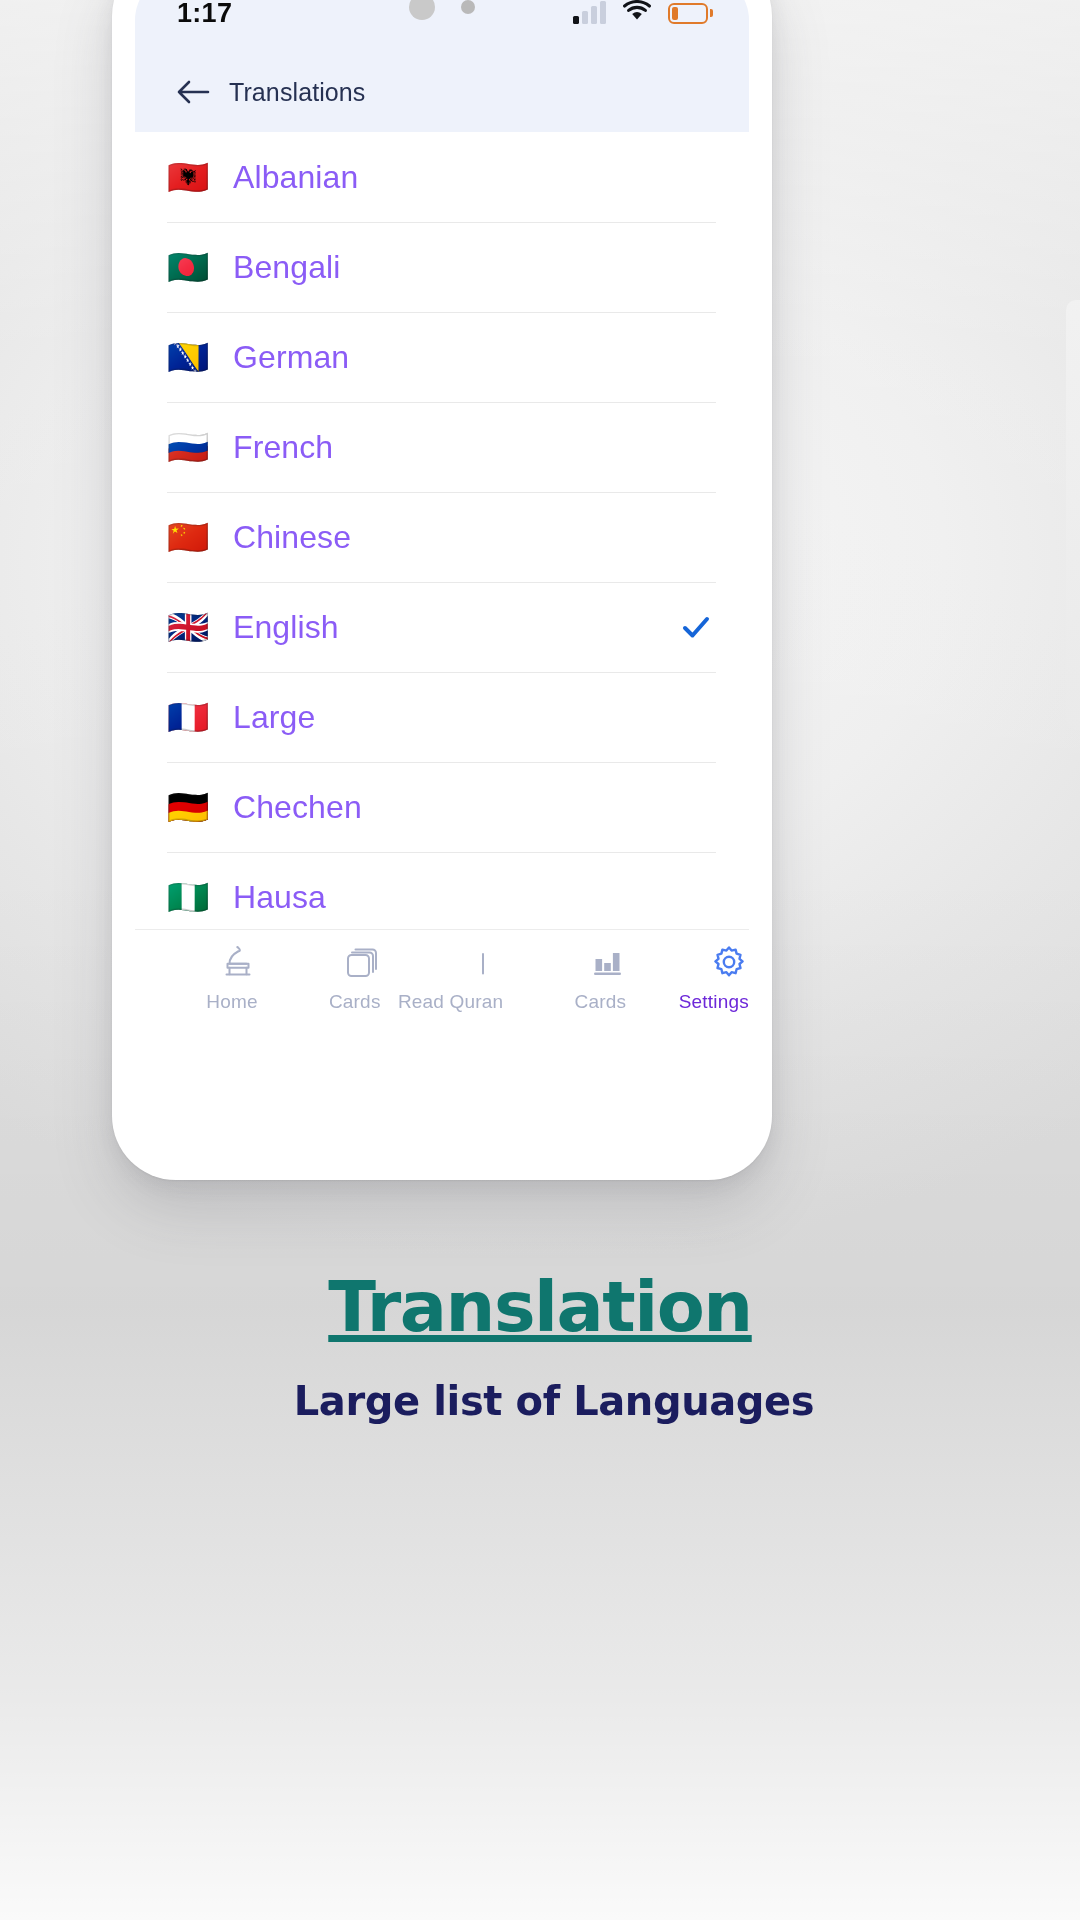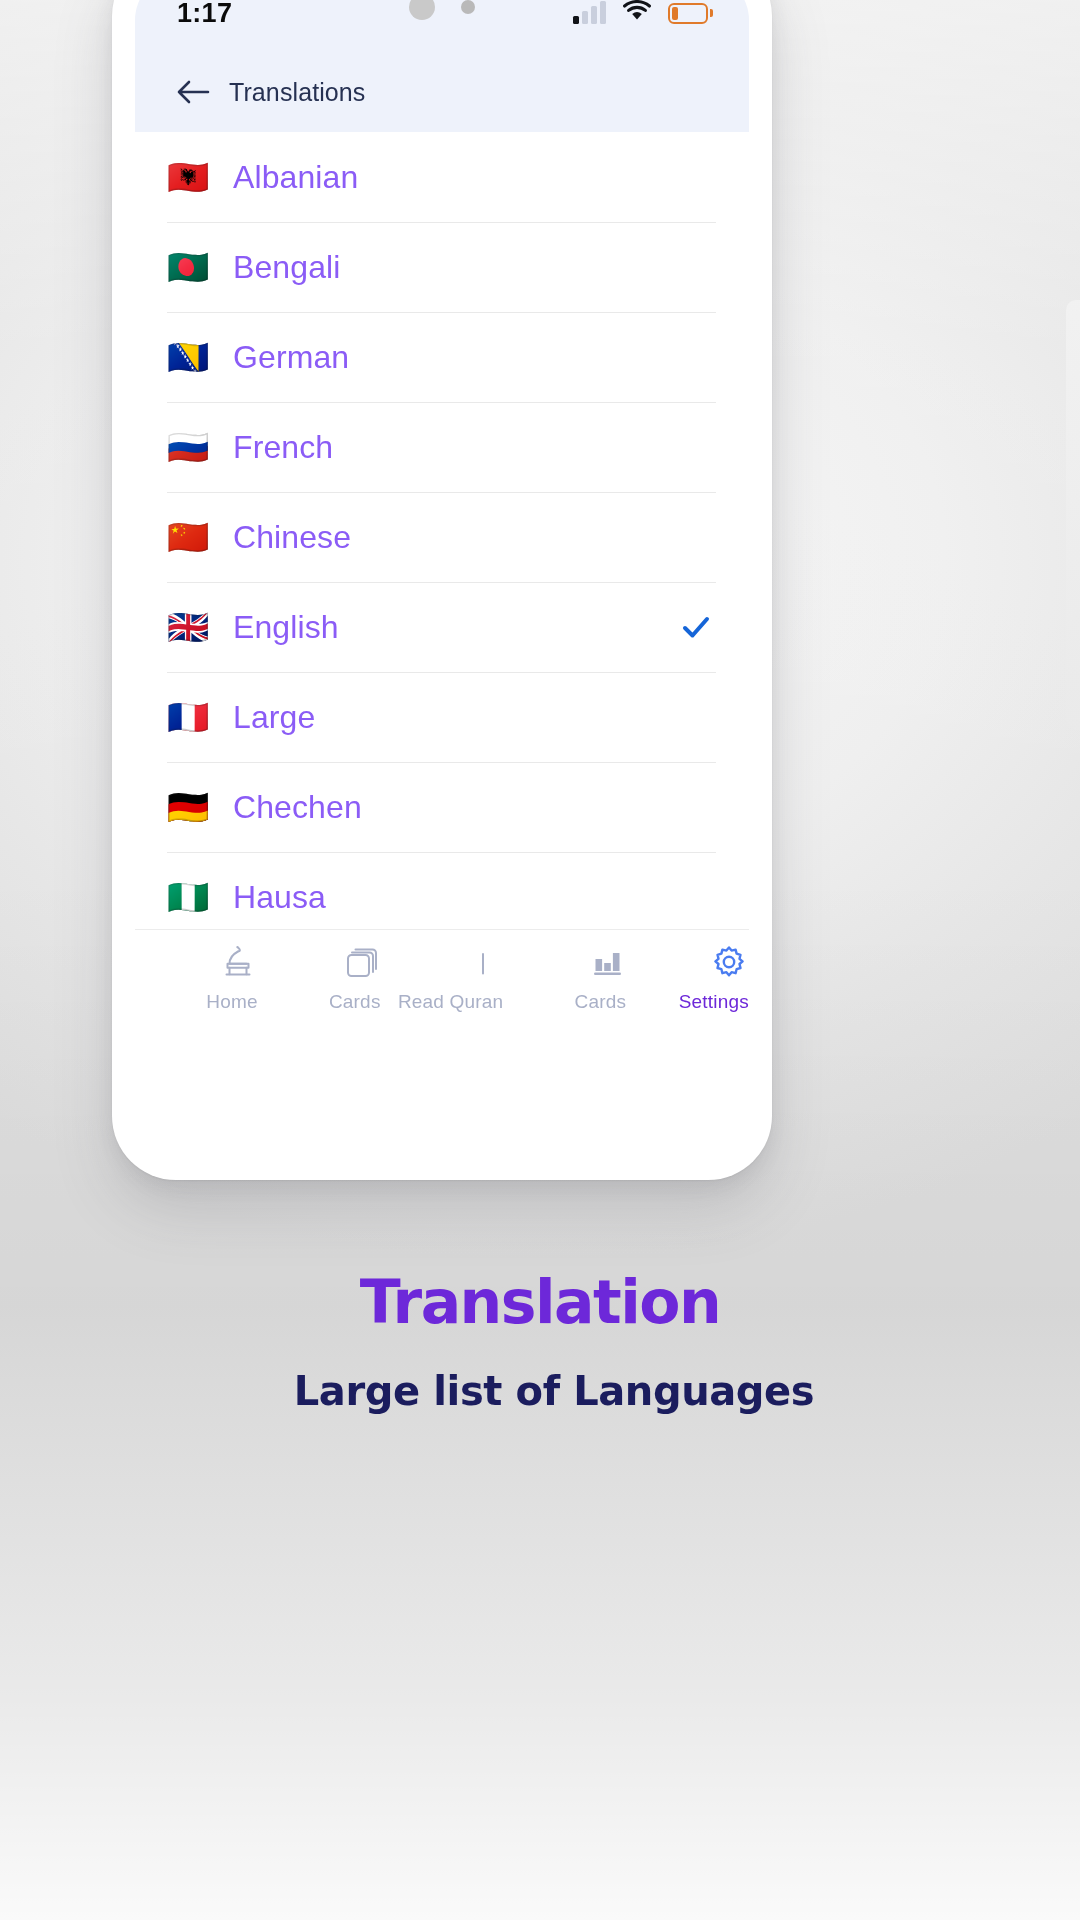--- a/index.html
+++ b/index.html
@@ -220,26 +220,27 @@
 
   
   #marketing {
     position: absolute;
     left: 0;
     right: 0;
     top: 1272px;
     text-align: center;
   }
   #headline {
-    font-size: 60px;
+    font-size: 70px;
     font-weight: bold;
-    color: #6d28d9;
+    color: #0f766e;
     letter-spacing: -1.5px;
     line-height: 1.0;
     font-family: "DejaVu Sans", sans-serif;
+    text-decoration: underline;
   }
   #subheadline {
     margin-top: 36px;
     font-size: 40px;
     font-weight: bold;
     color: #1b1d5e;
     letter-spacing: -0.4px;
     font-family: "DejaVu Sans", sans-serif;
     padding-left: 28px;
   }

